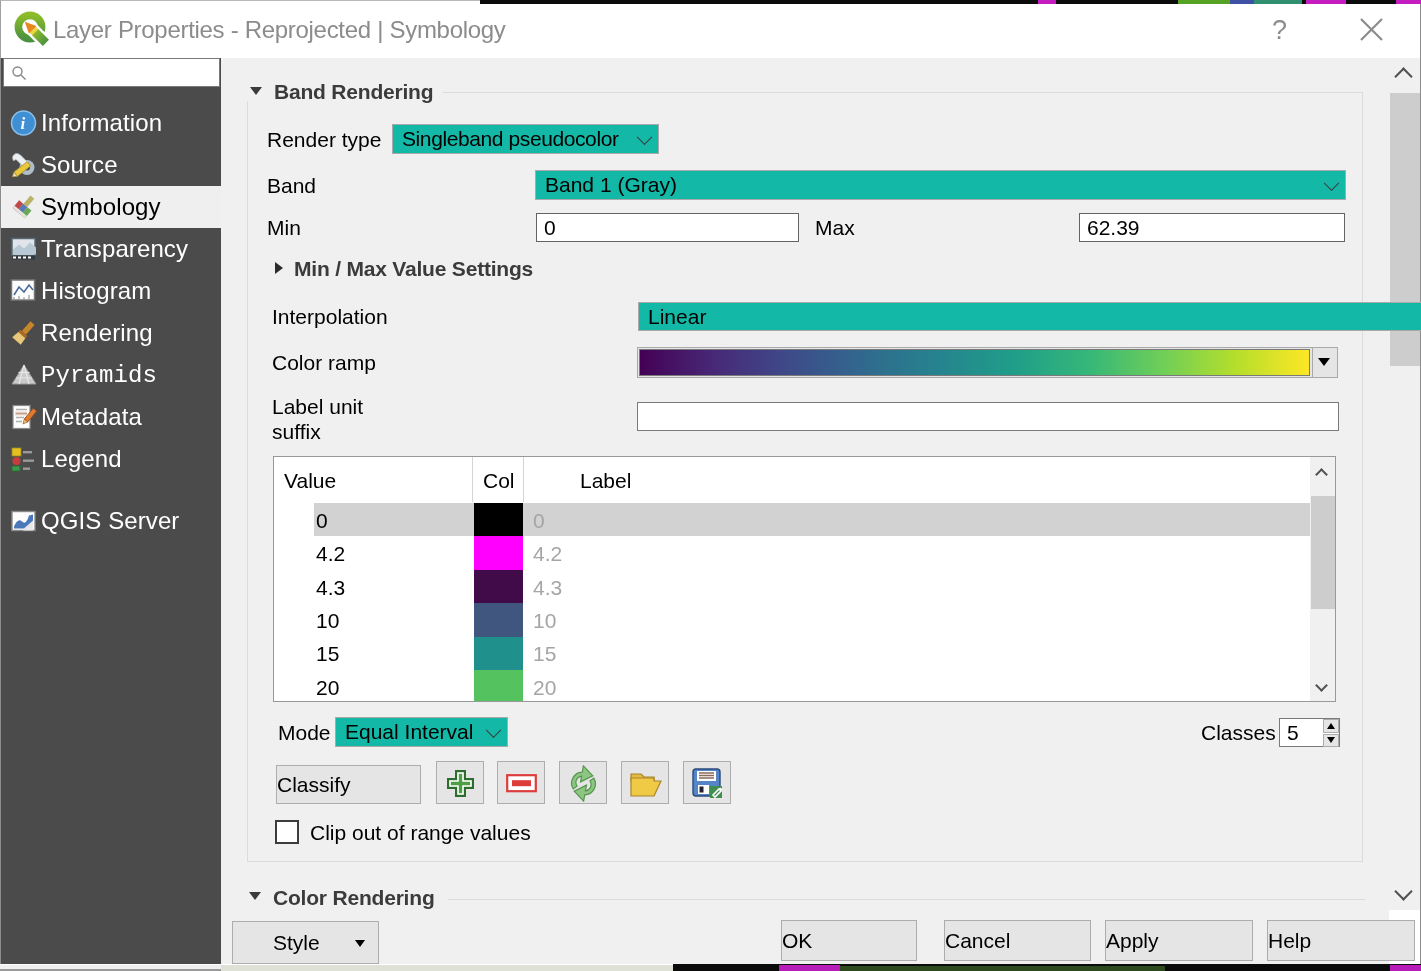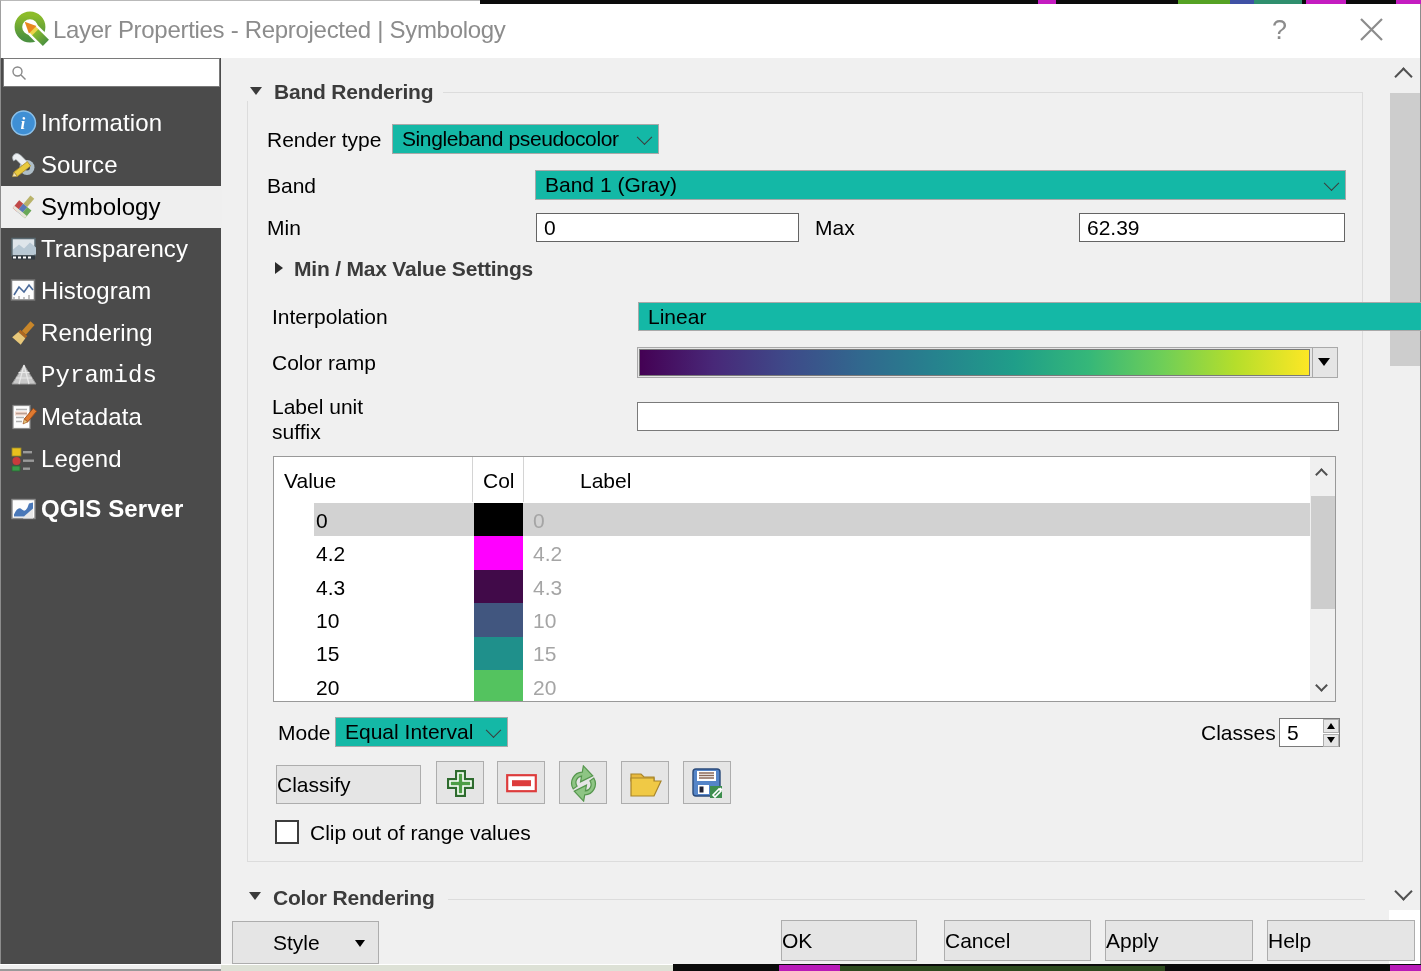--- a/index.html
+++ b/index.html
@@ -156,21 +156,21 @@
         <rect x="3" y="2" width="17" height="23" fill="#fdfdfd" stroke="#8a8a8a" stroke-width="1.2"></rect>
         <path d="M6 6 h11 M6 10 h11 M6 14 h8 M6 18 h6" stroke="#b0b0b0" stroke-width="1.5"></path>
         <path d="M5 8 h12 v4 h-12 z" fill="#d86a3a" opacity="0.25"></path>
         <g transform="rotate(40 19 13)">
           <rect x="17" y="4" width="4.5" height="14" fill="#e07a30" stroke="#9a4a18" stroke-width="0.8"></rect>
           <path d="M17 18 l2.2 4.5 2.3-4.5 z" fill="#e8c87a" stroke="#9a4a18" stroke-width="0.6"></path>
         </g>
       </svg>
       <span class="lbl">Metadata</span>
     </div>
-  <div class="item" style="top:430px;font-weight:bold;">
+  <div class="item" style="top:442px;">
       <svg width="27" height="27" viewBox="0 0 27 27">
         <rect x="2" y="4" width="23" height="19" fill="#fdfdfd" stroke="#8a8a8a" stroke-width="1.4"></rect>
         <path d="M4 19 q4-9 8-5 q4 4 7-6 l4-1 v14 h-19 z" fill="#4a78b8"></path>
         <path d="M15 20 l8-7 v10 h-10 z" fill="#e8e8e8"></path>
       </svg>
       <span class="lbl">QGIS Server</span>
     </div>
 </div>
 
 <div class="abs" style="left:1389px; top:58px; width:31px; height:852px; background:#f0f0f0;"></div>

